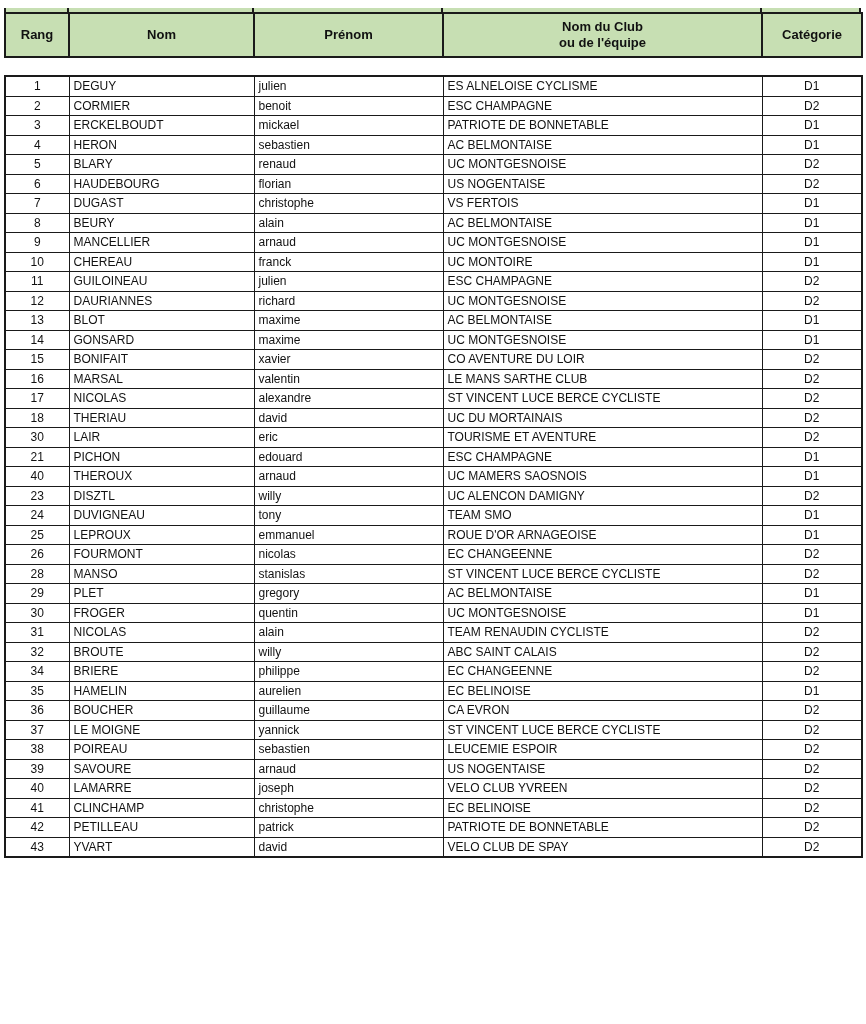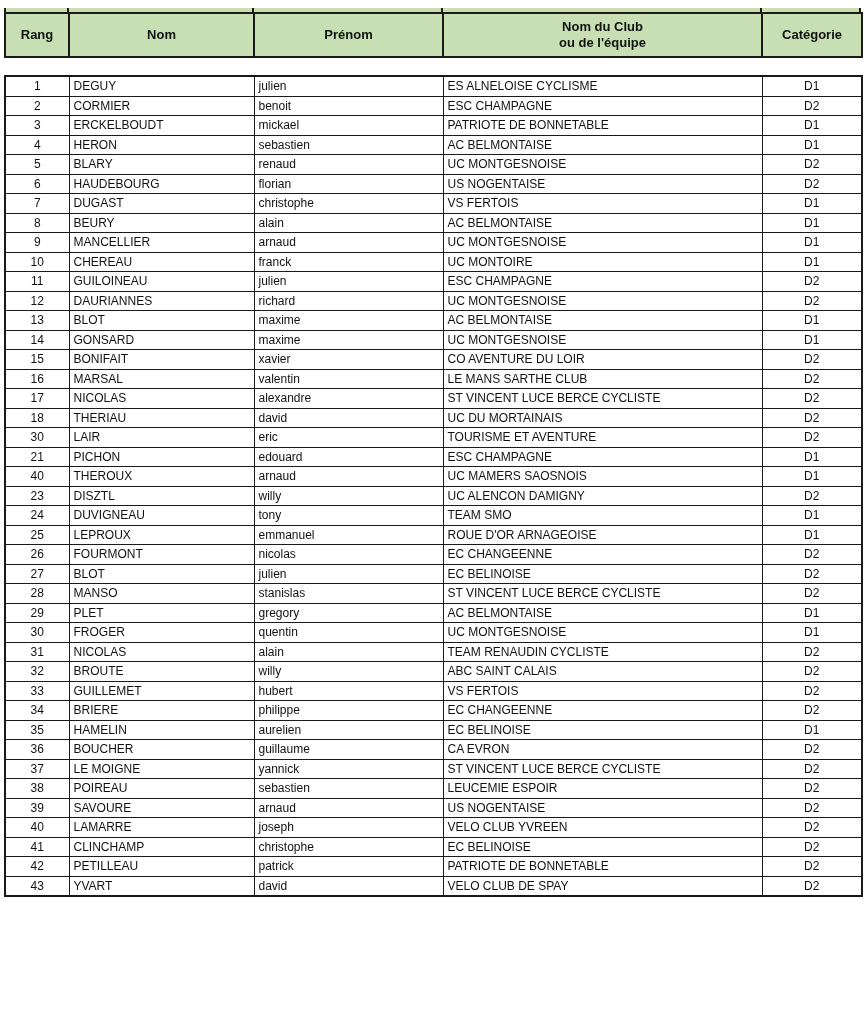--- a/index.html
+++ b/index.html
@@ -302,27 +302,20 @@
             <td class="cat">D1</td>
           </tr>
           <tr>
             <td class="rang">26</td>
             <td class="nom">FOURMONT</td>
             <td class="prenom">nicolas</td>
             <td class="club">EC CHANGEENNE</td>
             <td class="cat">D2</td>
           </tr>
           <tr>
-            <td class="rang">27</td>
-            <td class="nom">BLOT</td>
-            <td class="prenom">julien</td>
-            <td class="club">EC BELINOISE</td>
-            <td class="cat">D2</td>
-          </tr>
-          <tr>
             <td class="rang">28</td>
             <td class="nom">MANSO</td>
             <td class="prenom">stanislas</td>
             <td class="club">ST VINCENT LUCE BERCE CYCLISTE</td>
             <td class="cat">D2</td>
           </tr>
           <tr>
             <td class="rang">29</td>
             <td class="nom">PLET</td>
             <td class="prenom">gregory</td>
@@ -344,27 +337,20 @@
             <td class="cat">D2</td>
           </tr>
           <tr>
             <td class="rang">32</td>
             <td class="nom">BROUTE</td>
             <td class="prenom">willy</td>
             <td class="club">ABC SAINT CALAIS</td>
             <td class="cat">D2</td>
           </tr>
           <tr>
-            <td class="rang">33</td>
-            <td class="nom">GUILLEMET</td>
-            <td class="prenom">hubert</td>
-            <td class="club">VS FERTOIS</td>
-            <td class="cat">D2</td>
-          </tr>
-          <tr>
             <td class="rang">34</td>
             <td class="nom">BRIERE</td>
             <td class="prenom">philippe</td>
             <td class="club">EC CHANGEENNE</td>
             <td class="cat">D2</td>
           </tr>
           <tr>
             <td class="rang">35</td>
             <td class="nom">HAMELIN</td>
             <td class="prenom">aurelien</td>

